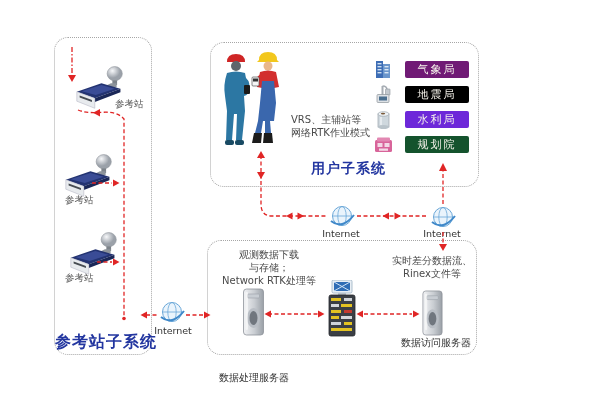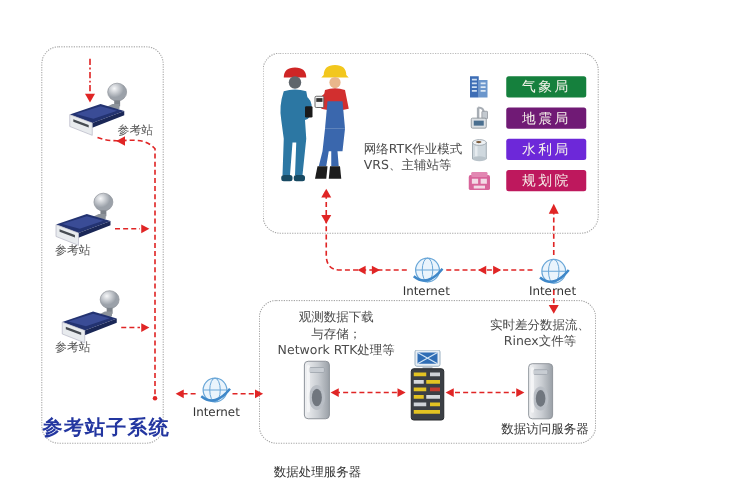--- a/index.html
+++ b/index.html
@@ -18,21 +18,21 @@
         color:#f7f4ec;font-size:11px;text-align:center;letter-spacing:2px;}
   .agency-icon{position:absolute;left:162px;width:21px;height:21px;}
   svg{display:block;}
   #lines{position:absolute;left:0;top:0;z-index:6;pointer-events:none;color:#e02525;}
 </style>
 </head>
 <body>
 
 <div class="canvas" style="--subsystem-blue: #2336a0; --note-gray: #4a4a4a;">
 
-  <div class="dbox" style="left:33px;top:37px;width:96px;height:316px;font-family:Liberation Mono, monospace;">
+  <div class="dbox" style="left:54px;top:37px;width:96px;height:316px;font-family:Liberation Mono, monospace;">
 
     <div class="abs" style="left:18px;top:25px;width:55px;height:46px;">
       <svg width="55" height="46" viewBox="0 0 58 48">
         <defs>
           <radialGradient id="dome1" cx="35%" cy="30%">
               <stop offset="0%" stop-color="#f7f8fa"></stop>
               <stop offset="100%" stop-color="#9ba1a9"></stop>
             </radialGradient>
         </defs>
         <ellipse cx="44" cy="11" rx="8" ry="7.5" fill="url(#dome1)" stroke="#8e939a" stroke-width="0.6"></ellipse>
@@ -98,52 +98,52 @@
         <rect x="38" y="26" width="7" height="9" rx="1" fill="#f5f5f5" stroke="#555" stroke-width="0.7"></rect>
         <rect x="39" y="27.5" width="5" height="3" fill="#333"></rect>
         <path d="M48,30 L60,30 L62,52 L46,52 Z" fill="#3a67ad"></path>
         <path d="M46,52 L62,52 L60,70 L56,70 L57,82 L51,82 L51,70 L49,70 L47,82 L41,82 L44,70 Z" fill="#3a67ad"></path>
         <path d="M50,82 L58,82 L59,92 L49,92 Z" fill="#1c1c1c"></path>
         <path d="M40,82 L48,82 L47,92 L38,92 Z" fill="#1c1c1c"></path>
       </svg>
     </div>
 
     <div class="note" style="left:80px;top:71px;text-align:left;">
+      <div>VRS、主辅站等</div>
       <div>网络RTK作业模式</div>
-      <div>VRS、主辅站等</div>
     </div>
 
     <div>
       <div class="agency-icon" style="top:16px;">
         <svg width="21" height="21" viewBox="0 0 21 21">
           <rect x="3" y="2" width="7" height="17" fill="#3d6db5"></rect>
           <rect x="10" y="5" width="7" height="14" fill="#6b96cc"></rect>
           <rect x="4.5" y="4" width="4" height="1.4" fill="#cfe0f2"></rect>
             <rect x="4.5" y="7" width="4" height="1.4" fill="#cfe0f2"></rect>
           <rect x="4.5" y="10" width="4" height="1.4" fill="#cfe0f2"></rect>
             <rect x="4.5" y="13" width="4" height="1.4" fill="#cfe0f2"></rect>
           <rect x="11.5" y="7" width="4" height="1.4" fill="#dbe8f5"></rect>
             <rect x="11.5" y="10" width="4" height="1.4" fill="#dbe8f5"></rect>
           <rect x="11.5" y="13" width="4" height="1.4" fill="#dbe8f5"></rect>
         </svg>
       </div>
-      <div class="chip" style="left: 194px; top: 18px; background-color: #15803d;">气象局</div>
+      <div class="chip" style="left: 194px; top: 18px; background-color: #701a75;">气象局</div>
     </div>
 
     <div>
       <div class="agency-icon" style="top:41px;">
         <svg width="21" height="21" viewBox="0 0 21 21">
           <rect x="8.5" y="2" width="2" height="9" fill="#a7adb4"></rect>
           <path d="M9.5,2 Q14,2 14,6" stroke="#a7adb4" stroke-width="1.6" fill="none"></path>
           <rect x="12.5" y="5" width="4.5" height="6" rx="0.5" fill="#c3c9cf" stroke="#8d939a" stroke-width="0.6"></rect>
           <rect x="4" y="10.5" width="12" height="8" rx="1" fill="#dde1e5" stroke="#8d939a" stroke-width="0.7"></rect>
           <rect x="6" y="12.5" width="8" height="4" fill="#4a6f8f"></rect>
         </svg>
       </div>
-      <div class="chip" style="left: 194px; top: 43px; background-color: #701a75;">地震局</div>
+      <div class="chip" style="left: 194px; top: 43px; background-color: #000000;">地震局</div>
     </div>
 
     <div>
       <div class="agency-icon" style="top:66px;">
         <svg width="21" height="21" viewBox="0 0 21 21">
           <rect x="5" y="5" width="11" height="13" fill="#cfd8de" stroke="#9aa4ac" stroke-width="0.7"></rect>
           <ellipse cx="10.5" cy="5" rx="5.5" ry="2.3" fill="#eef2f5" stroke="#9aa4ac" stroke-width="0.7"></ellipse>
           <ellipse cx="10.5" cy="18" rx="5.5" ry="2" fill="#b9c3ca"></ellipse>
           <rect x="7" y="8" width="2" height="8" fill="#e6ebef"></rect>
           <ellipse cx="10" cy="4.6" rx="2.2" ry="0.9" fill="#7a5a3a"></ellipse>
@@ -155,23 +155,24 @@
     <div>
       <div class="agency-icon" style="top:91px;">
         <svg width="21" height="21" viewBox="0 0 21 21">
           <rect x="2" y="6" width="17" height="12" rx="1.5" fill="#d8649a"></rect>
           <rect x="4" y="3.5" width="13" height="4" rx="1" fill="#e287b2"></rect>
           <rect x="4.5" y="9" width="5" height="4" fill="#f3d9e6"></rect>
           <rect x="11.5" y="9" width="5" height="4" fill="#f3d9e6"></rect>
           <rect x="6" y="14.5" width="9" height="2.3" fill="#f3d9e6"></rect>
         </svg>
       </div>
-      <div class="chip" style="left: 194px; top: 93px; background-color: #be185d;">规划院</div>
-    </div>
-
+      <div class="chip" style="left: 194px; top: 93px; background-color: #14532d;">规划院</div>
+    </div>
+
+    <div class="sub-title" style="left:100px;top:117px;font-size:14px;">用户子系统</div>
   </div>
 
   <div class="dbox" style="left:207px;top:240px;width:268px;height:113px;">
 
     <div class="note" style="left:6px;top:8px;width:110px;">
       <div>观测数据下载</div>
       <div>与存储；</div>
       <div>Network RTK处理等</div>
     </div>
 

